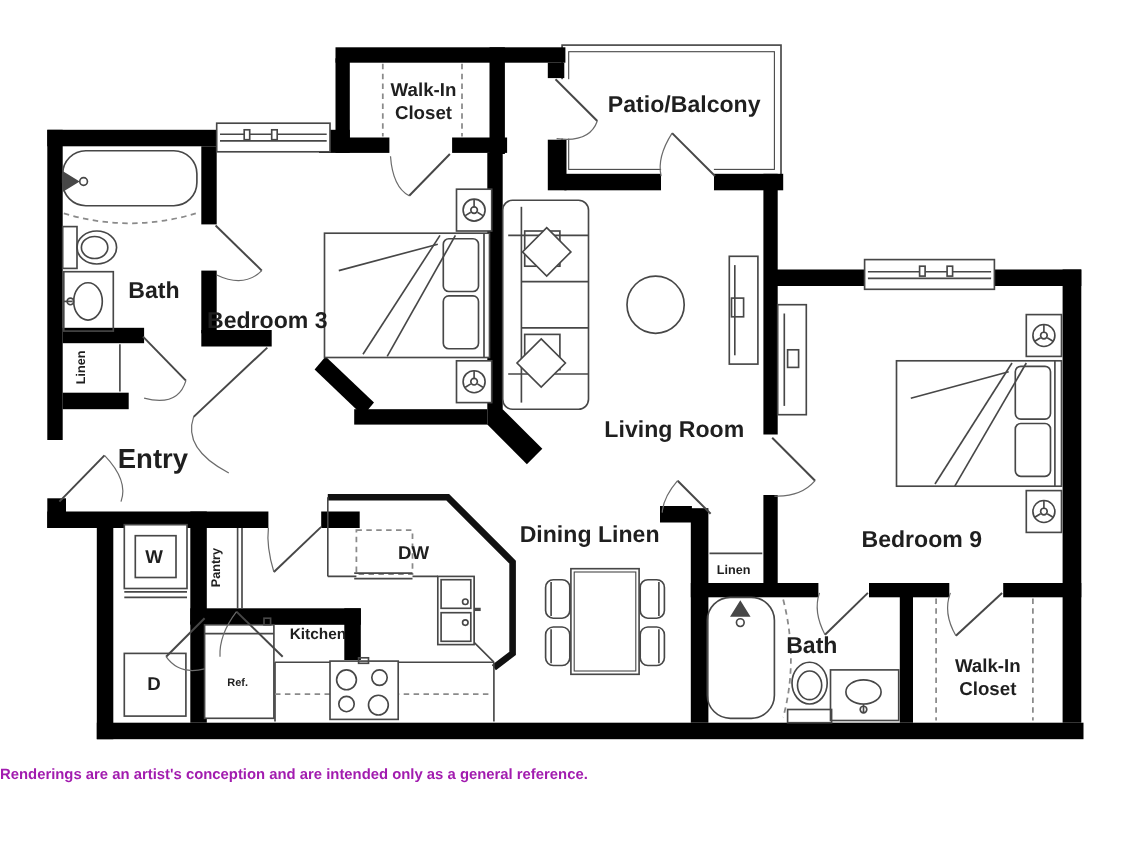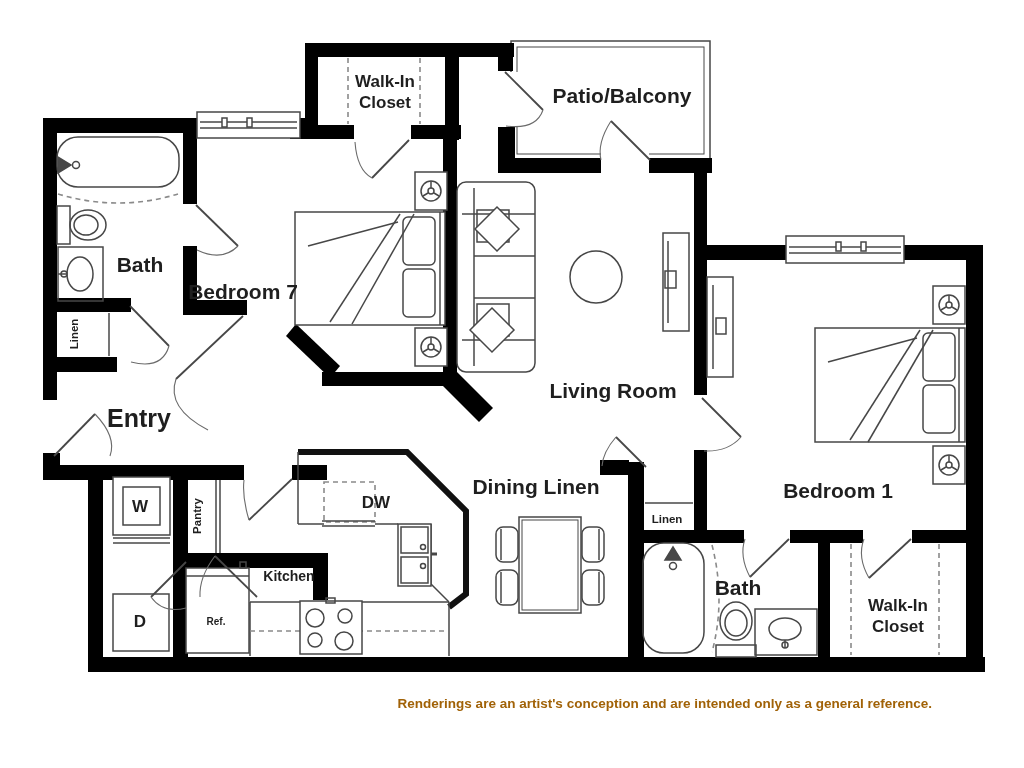--- a/index.html
+++ b/index.html
@@ -9,21 +9,21 @@
   .walls{fill:#000;stroke:none;}
   .thin{stroke:#474747;stroke-width:1.5;fill:none;}
   .bold{stroke:#111;stroke-width:6;fill:none;stroke-linejoin:miter;}
   .dash{stroke:#8a8a8a;stroke-width:1.6;fill:none;stroke-dasharray:5 4;}
   .door{stroke:#474747;stroke-width:1.8;fill:none;}
   .arc{stroke:#6b6b6b;stroke-width:1.1;fill:none;}
   .whitepatch{fill:#fff;stroke:none;}
   .lbl{position:absolute;transform:translate(-50%,-50%);color:#1f1f1f;white-space:nowrap;}
   .lbl.rot{transform:translate(-50%,-50%) rotate(-90deg);}
   .lbl.wrap{white-space:normal;text-align:center;line-height:1.22;}
-  .disc{position:absolute;left:0;width:932px;text-align:right;color:#a16207;}
+  .disc{position:absolute;left:0;width:932px;text-align:left;color:#a21caf;}
 </style>
 </head>
 <body>
 
 <div class="stage">
 
   <svg class="plan-svg" width="1024" height="768" viewBox="0 0 1024 768">
 
     <g class="thin">
       <rect x="511" y="41" width="199" height="119"></rect>
@@ -343,31 +343,31 @@
       <g>
           <path class="door" d="M911,539 L869,578"></path>
           <path class="arc" d="M869,578 Q857,557 864,539"></path>
         </g>
     </g>
   </svg>
 
   <div class="lbl wrap" style="left:385px;top:93px;font-size:17px;width:76px;">Walk-In Closet</div>
   <div class="lbl" style="left:622px;top:96px;font-size:21px;">Patio/Balcony</div>
   <div class="lbl" style="left:140px;top:265px;font-size:21px;">Bath</div>
-  <div class="lbl" style="left:243px;top:292px;font-size:21px;">Bedroom 7</div>
+  <div class="lbl" style="left:243px;top:292px;font-size:21px;">Bedroom 3</div>
   <div class="lbl" style="left:613px;top:367px;font-size:21px;margin-top:24px;">Living Room</div>
   <div class="lbl" style="left:139px;top:418px;font-size:25px;">Entry</div>
   <div class="lbl rot" style="left:74px;top:334px;font-size:11.5px;">Linen</div>
   <div class="lbl" style="left:140px;top:507px;font-size:17px;">W</div>
   <div class="lbl rot" style="left:197px;top:516px;font-size:11.5px;">Pantry</div>
   <div class="lbl" style="left:140px;top:622px;font-size:17px;">D</div>
   <div class="lbl" style="left:216px;top:621px;font-size:10px;">Ref.</div>
   <div class="lbl" style="left:349px;top:503px;font-size:17px;margin-left:27px;">DW</div>
   <div class="lbl" style="left:289px;top:576px;font-size:14px;">Kitchen</div>
   <div class="lbl" style="left:536px;top:487px;font-size:21px;">Dining Linen</div>
-  <div class="lbl" style="left:838px;top:491px;font-size:21px;">Bedroom 1</div>
+  <div class="lbl" style="left:838px;top:491px;font-size:21px;">Bedroom 9</div>
   <div class="lbl" style="left:667px;top:519px;font-size:11.5px;">Linen</div>
   <div class="lbl" style="left:738px;top:588px;font-size:21px;">Bath</div>
   <div class="lbl wrap" style="left:898px;top:617px;font-size:17px;width:80px;">Walk-In Closet</div>
 
   <div class="disc" style="top:696px;font-size:13.5px;">Renderings are an artist's conception and are intended only as a general reference.</div>
 
 </div>
 
 </body></html>

